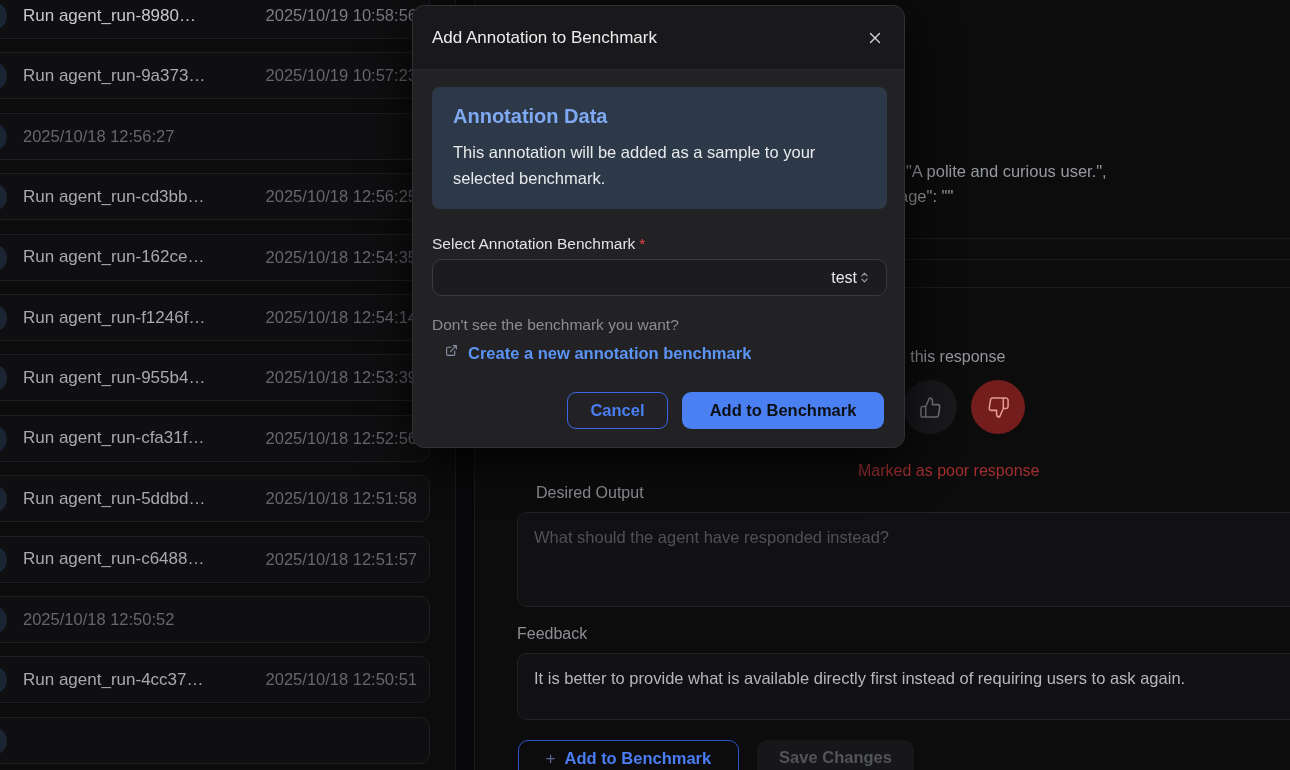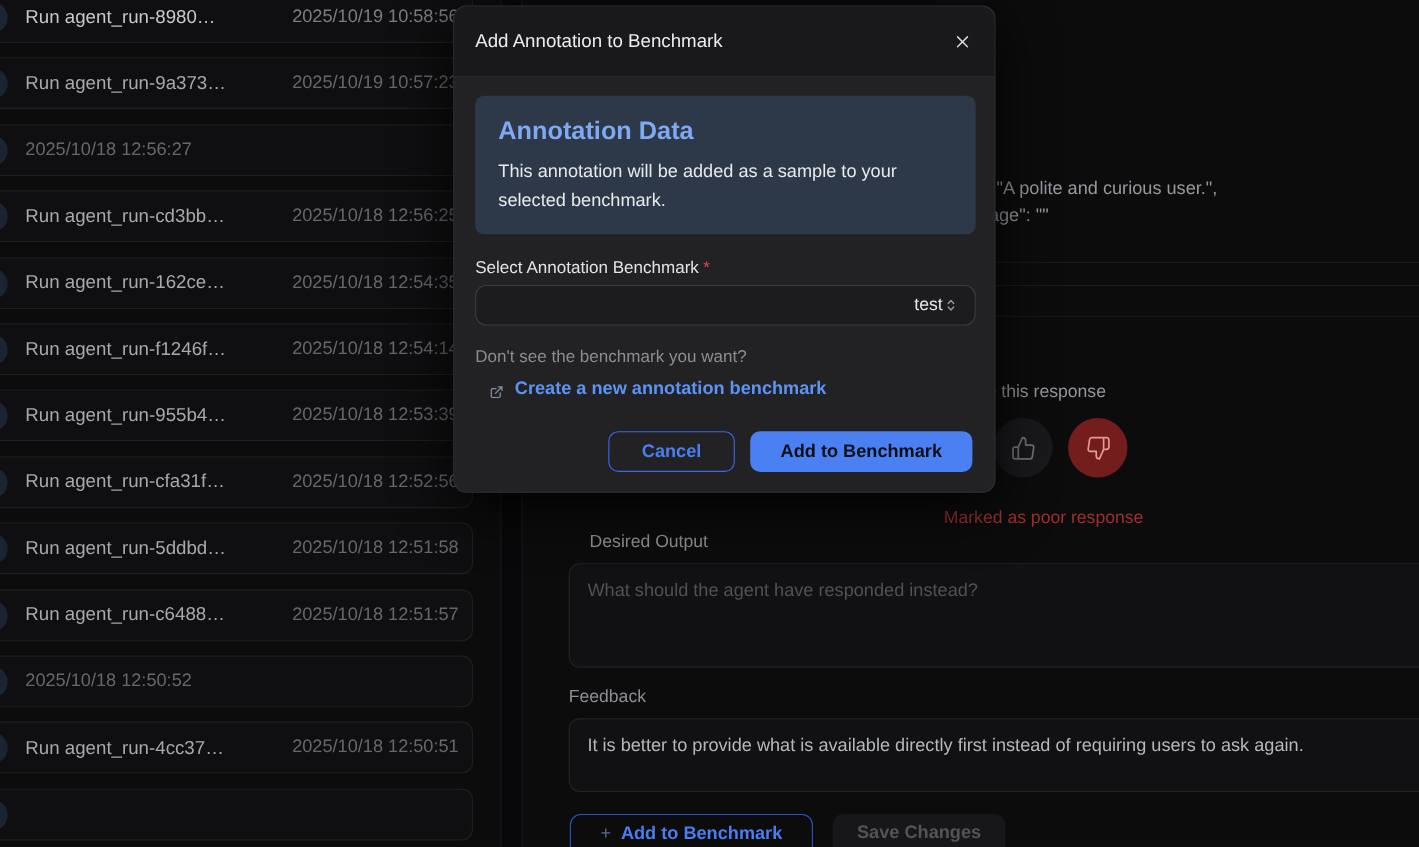--- a/index.html
+++ b/index.html
@@ -90,39 +90,39 @@
   .modal-title { font-size:17px; font-weight:500; color:#ededef; }
   .modal-close {
     position:absolute; right:15px; top:50%; transform:translateY(-50%);
     width:28px; height:28px; background:transparent; border:none; cursor:pointer;
     display:flex; align-items:center; justify-content:center;
   }
   .info-card {
     position:absolute; left:19px; top:81px; width:455px;
     background:#2d3948; border-radius:8px; padding:18px 21px;
   }
-  .info-card h2 { font-size:23px; font-weight:bold; color:#7fa9f3; margin-bottom:12px; }
+  .info-card h2 { font-size:20px; font-weight:bold; color:#7fa9f3; margin-bottom:12px; }
   .info-card p { font-size:16.5px; color:#e7e9ec; line-height:1.55; }
   .select-label { position:absolute; left:19px; top:229px; font-size:15.5px; font-weight:500; color:#e2e3e5; }
   .select-label .req { color:#e5484d; margin-left:4px; }
   .select-box {
     position:absolute; left:19px; top:253px; width:455px; height:37px;
     background:#1c1c1f; border:1px solid #3a3a3f; border-radius:10px;
     display:flex; align-items:center; padding:0 14px 0 16px; cursor:pointer;
   }
   .select-value { flex:1; font-size:16px; color:#e9e9eb;text-align:right; }
   .helper-text { position:absolute; left:19px; top:310px; font-size:15.5px; color:#8a8d93; }
-  .link-row { position:absolute; left:32px; top:338px; display:flex; align-items:flex-end; gap:10px; cursor:pointer; }
+  .link-row { position:absolute; left:32px; top:338px; display:flex; align-items:flex-start; gap:10px; cursor:pointer; }
   .link-text { font-size:16.5px; font-weight:bold; color:#5c94f6; text-decoration:none; }
   .modal-footer { position:absolute; left:0; top:386px; width:100%; padding-right:20px;
     display:flex; justify-content:flex-end; gap:14px; }
   .btn { height:37px; border-radius:9px; font-size:16.5px; font-weight:bold;
     display:flex; align-items:center; justify-content:center; cursor:pointer;
     font-family:inherit; }
-  .btn-cancel { width:115px; background:transparent; border:1.5px solid #3b66e6; color:#4a7ef3; }
+  .btn-cancel { width:101px; background:transparent; border:1.5px solid #3b66e6; color:#4a7ef3; }
   .btn-submit { width:202px; background:#4a80f1; border:none; color:#0c0f15; }
 </style>
 </head>
 <body>
 
 <div class="screen">
 
   <aside class="sidebar">
     <div>
         <div class="run-card first" style="top: -8px;">

